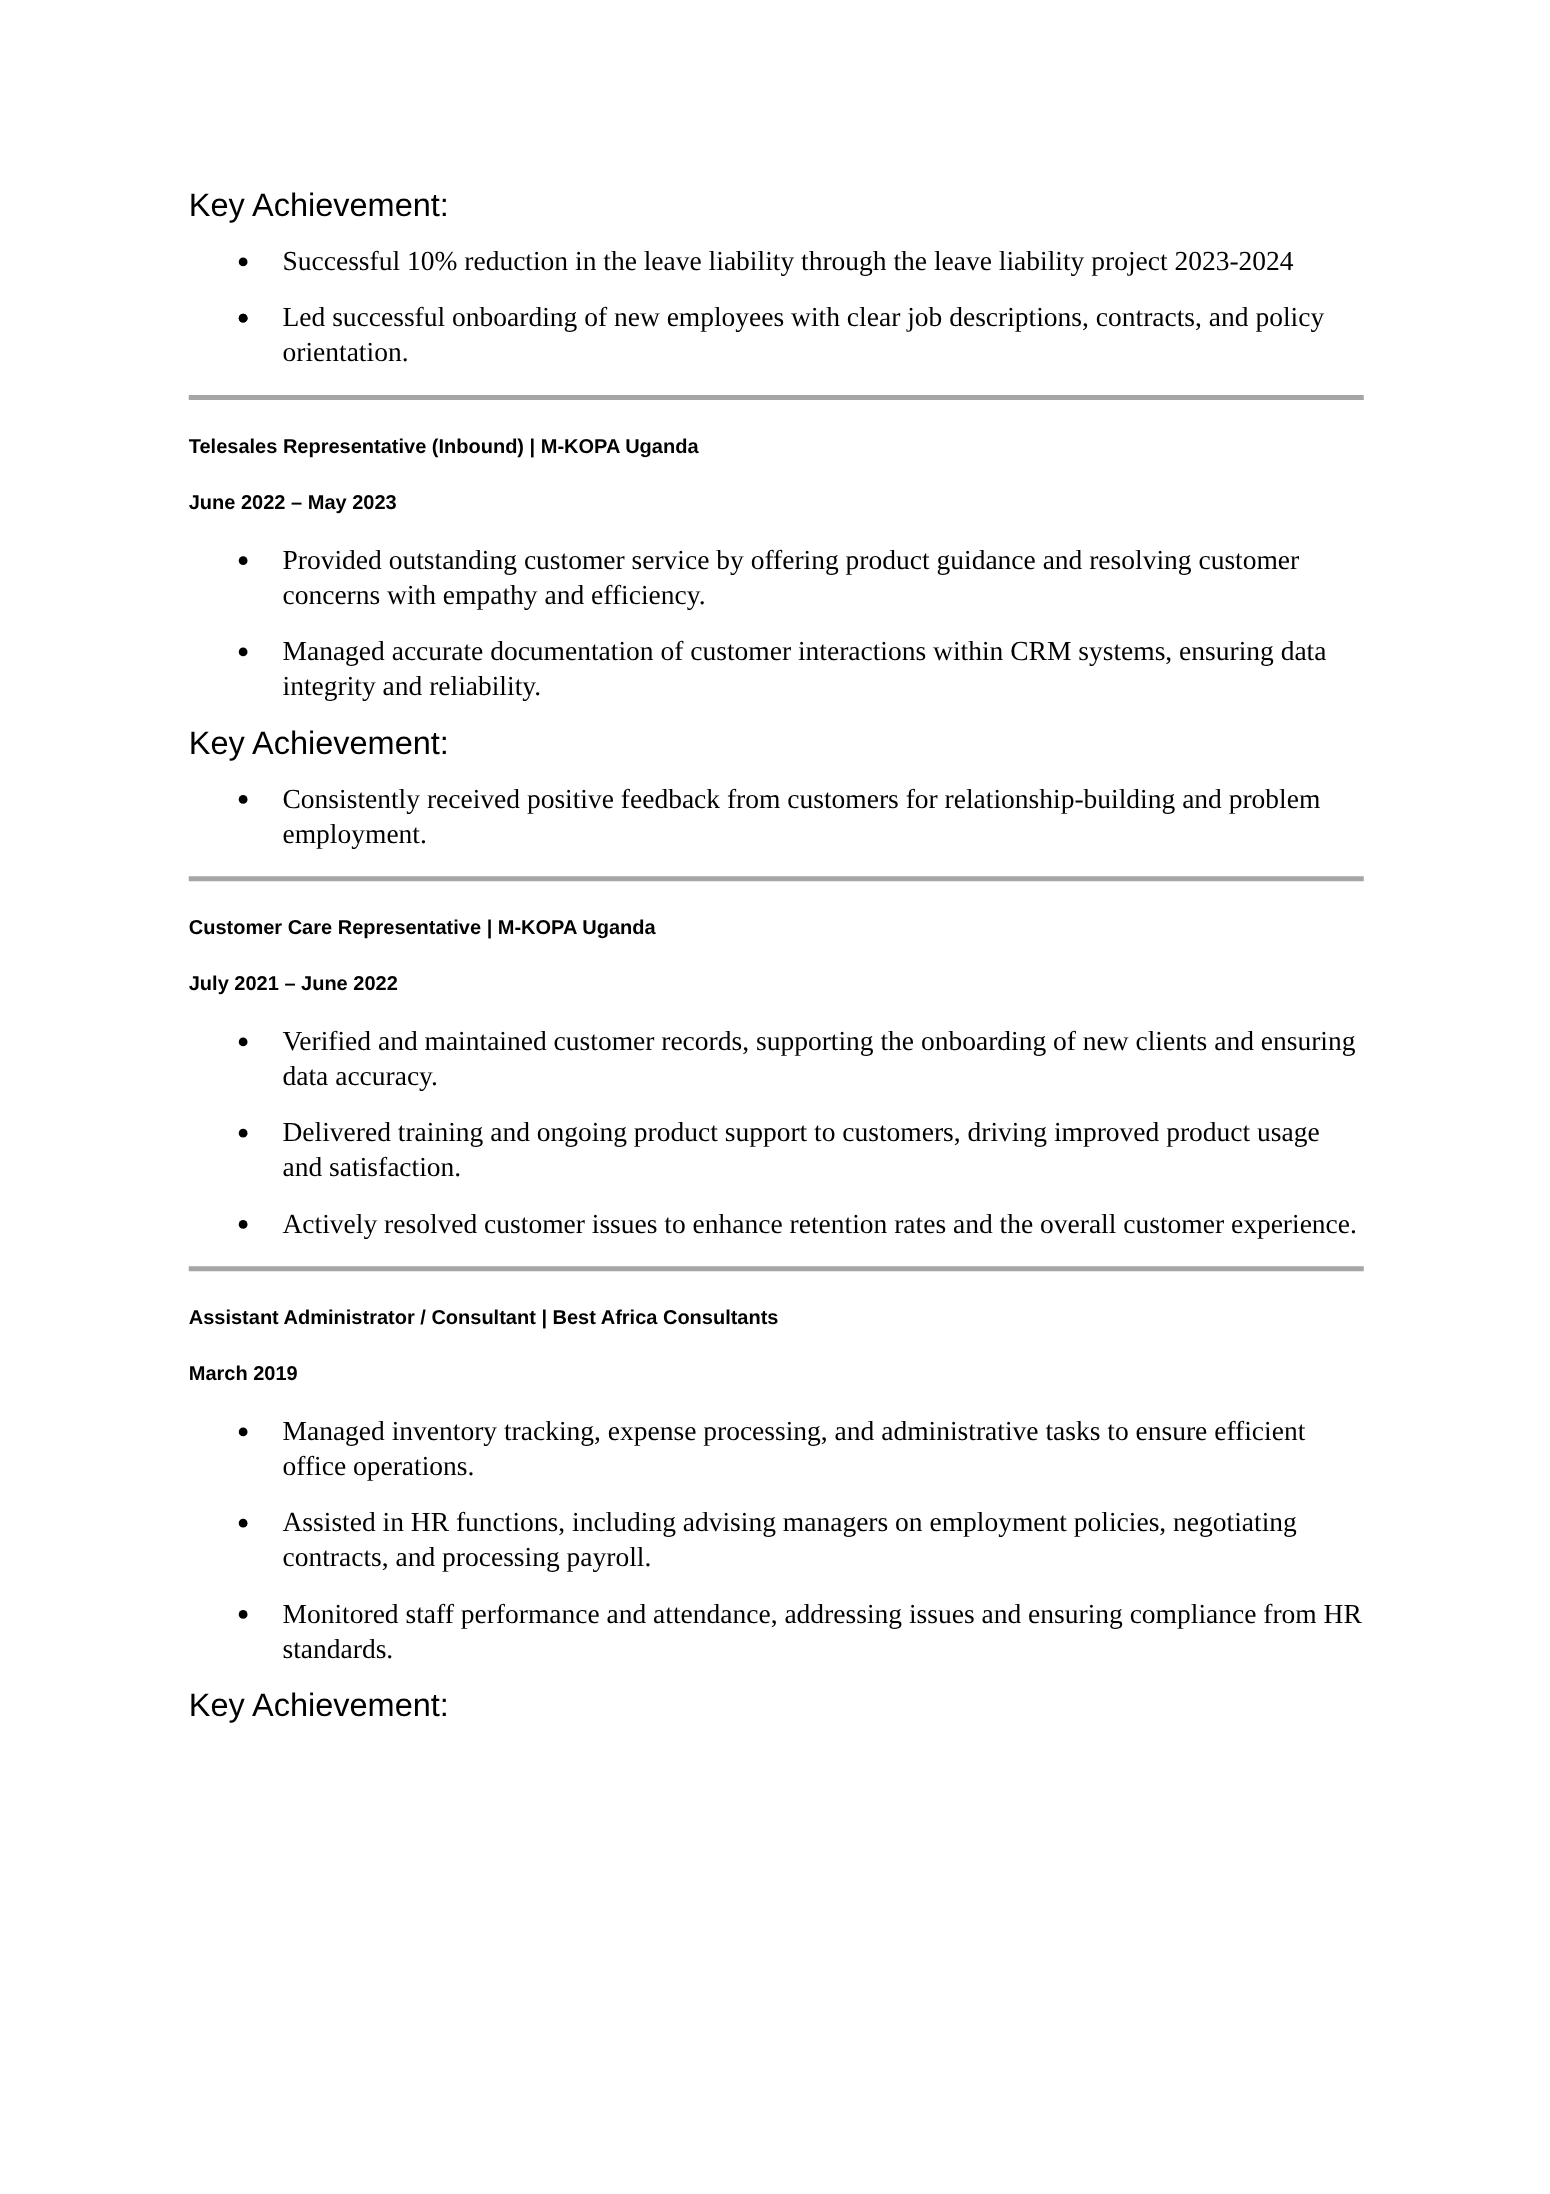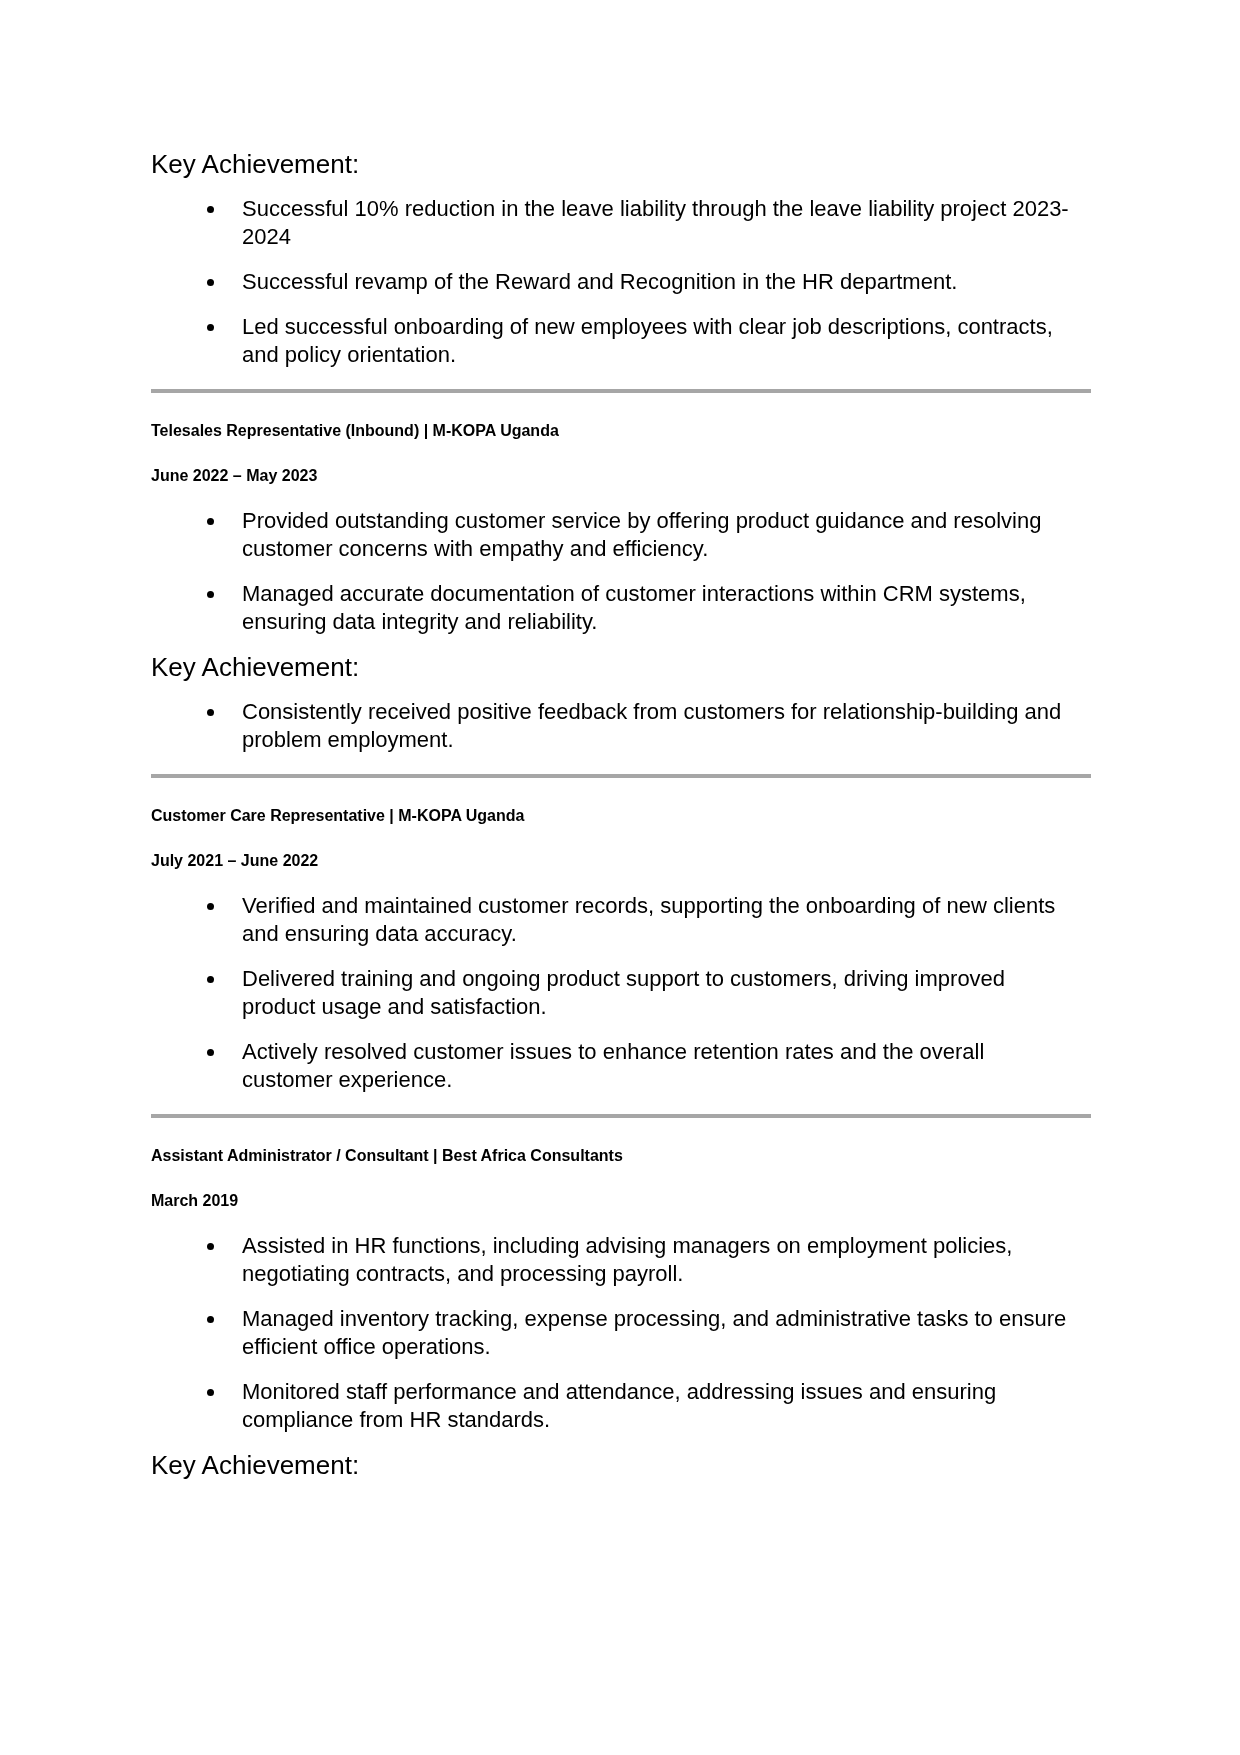--- a/index.html
+++ b/index.html
@@ -27,22 +27,23 @@
       margin: 0 0 17px 0;
     }
     .job-title, .job-dates {
       font-size: 16px;
       line-height: 28px;
       font-weight: bold;
       margin: 0 0 17px 0;
     }
     ul.bullets {
       list-style: none;
-      margin: 16px;
+      margin: 0;
       padding: 0;
+      font-family: Liberation Serif, serif;
     }
     ul.bullets li {
       position: relative;
       padding-left: 75px;
       font-size: 22px;
       line-height: 28px;
       margin: 0 0 17px 0;
     }
     ul.bullets li .dot {
       position: absolute;
@@ -61,21 +62,21 @@
   </style>
 </head>
 <body>
 
 <div class="page">
 
   <div>
     <p class="label">Key Achievement:</p>
     <ul class="bullets">
       <li><span class="dot"></span><span>Successful 10% reduction in the leave liability through the leave liability project 2023-2024</span></li>
-      <li><span class="dot"></span><span>Successful revamp of the Reward and Recognition in the HR department.</span></li>
+      <li><span class="dot"></span></li>
       <li><span class="dot"></span><span>Led successful onboarding of new employees with clear job descriptions, contracts, and policy orientation.</span></li>
     </ul>
   </div>
 
   <div class="divider"></div>
 
   <div>
     <p class="job-title">Telesales Representative (Inbound) | M-KOPA Uganda</p>
     <p class="job-dates">June 2022 – May 2023</p>
     <ul class="bullets">
@@ -99,20 +100,20 @@
       <li><span class="dot"></span><span>Actively resolved customer issues to enhance retention rates and the overall customer experience.</span></li>
     </ul>
   </div>
 
   <div class="divider"></div>
 
   <div>
     <p class="job-title">Assistant Administrator / Consultant | Best Africa Consultants</p>
     <p class="job-dates">March 2019</p>
     <ul class="bullets">
+      <li><span class="dot"></span><span>Managed inventory tracking, expense processing, and administrative tasks to ensure efficient office operations.</span></li>
       <li><span class="dot"></span><span>Assisted in HR functions, including advising managers on employment policies, negotiating contracts, and processing payroll.</span></li>
-      <li><span class="dot"></span><span>Managed inventory tracking, expense processing, and administrative tasks to ensure efficient office operations.</span></li>
       <li><span class="dot"></span><span>Monitored staff performance and attendance, addressing issues and ensuring compliance from HR standards.</span></li>
     </ul>
     <p class="label">Key Achievement:</p>
   </div>
 
 </div>
 
 </body></html>

